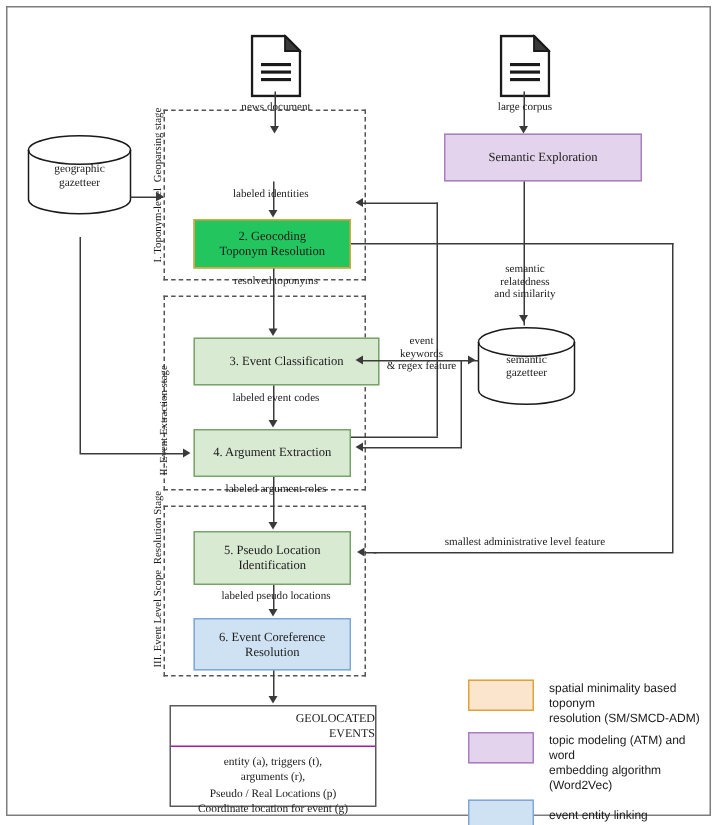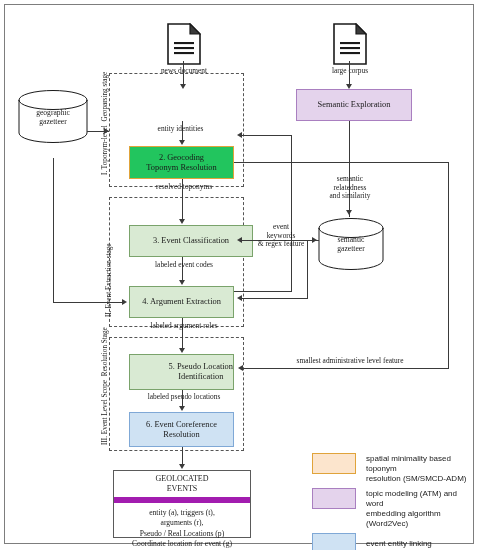--- a/index.html
+++ b/index.html
@@ -45,21 +45,21 @@
   .cyl svg{display:block;}
   .cyl .ctext{
     position:absolute;left:0;right:0;top:50%;transform:translateY(-50%);
     text-align:center;font-size:7.6px;line-height:1.2;color:#1a1a1a;
   }
   
   .doc svg{display:block;}
   
   .outbox{box-sizing:border-box;border:1px solid #5a5a5a;background:#fff;}
   .outhead{
-    border-bottom:6px solid #a21caf;text-align:center;font-size:8px;
+    border-bottom:1px solid #a21caf;text-align:right;font-size:8px;
     padding:3px 0 4px;line-height:1.2;color:#1a1a1a;
   }
   .outbody{text-align:center;font-size:7.6px;line-height:1.35;padding:5px 2px;color:#1a1a1a;}
   
   .legend{box-sizing:border-box;padding-left:24px;}
   .lgrow{display:flex;align-items:flex-start;margin-bottom:3px;}
   .swatch{width:44px;height:21px;box-sizing:border-box;flex:none;margin-right:10px;}
   .lgtext{
     font-family:"Liberation Sans", sans-serif;font-size:8px;line-height:1.28;
     color:#1a1a1a;padding-top:1px;
@@ -123,35 +123,35 @@
   </div>
 
   <div class="abs pbox green" style="left:124px;top:220px;width:124px;height:32px;">
     <span>3. Event Classification</span>
   </div>
 
   <div class="abs pbox green" style="left:124px;top:281px;width:105px;height:32px;">
     <span>4. Argument Extraction</span>
   </div>
 
-  <div class="abs pbox green" style="left:124px;top:349px;width:105px;height:36px;justify-content:flex-end;">
+  <div class="abs pbox green" style="left:124px;top:349px;width:105px;height:36px;">
     <div>
       <div>5. Pseudo Location</div>
       <div>Identification</div>
     </div>
   </div>
 
   <div class="abs pbox blue" style="left:124px;top:407px;width:105px;height:35px;">
     <div>
       <div>6. Event Coreference</div>
       <div>Resolution</div>
     </div>
   </div>
 
-  <div class="abs pbox purple" style="left:291px;top:84px;width:116px;height:32px;">
+  <div class="abs pbox purple" style="left:291px;top:84px;width:132px;height:32px;">
     <span>Semantic Exploration</span>
   </div>
 
   <div class="cyl" style="left:12px;top:84px;width:72px;height:55px;text-decoration:underline;">
     <svg width="72" height="55" viewBox="0 0 72 55">
       <ellipse cx="36" cy="11" rx="34" ry="9.5" fill="#fff" stroke="#1a1a1a" stroke-width="1"></ellipse>
       <path d="M2 11 V44 A34 9.5 0 0 0 70 44 V11" fill="#fff" stroke="#1a1a1a" stroke-width="1"></path>
       <path d="M2 11 A34 9.5 0 0 0 70 11" fill="none" stroke="#1a1a1a" stroke-width="1"></path>
     </svg>
     <div class="ctext">
@@ -170,21 +170,21 @@
       <div>semantic</div>
       <div>gazetteer</div>
     </div>
   </div>
 
   <div class="abs ln vln" style="left:178px;top:56px;height:24px;"></div>
   <div class="abs ar ar-d" style="left:175px;top:79px;"></div>
 
   <div class="abs ln vln" style="left:177px;top:116px;height:20px;"></div>
   <div class="abs ar ar-d" style="left:174px;top:135px;"></div>
-  <div class="abs lbl" style="left:128px;top:120px;width:95px;">entity identities</div>
+  <div class="abs lbl" style="left:128px;top:120px;width:95px;">labeled identities</div>
 
   <div class="abs ln vln" style="left:177px;top:174px;height:41px;"></div>
   <div class="abs ar ar-d" style="left:174px;top:214px;"></div>
   <div class="abs lbl" style="left:128px;top:178px;width:102px;">resolved toponyms</div>
 
   <div class="abs ln vln" style="left:177px;top:252px;height:24px;"></div>
   <div class="abs ar ar-d" style="left:174px;top:275px;"></div>
   <div class="abs lbl" style="left:128px;top:256px;width:102px;">labeled event codes</div>
 
   <div class="abs ln vln" style="left:177px;top:313px;height:31px;"></div>

